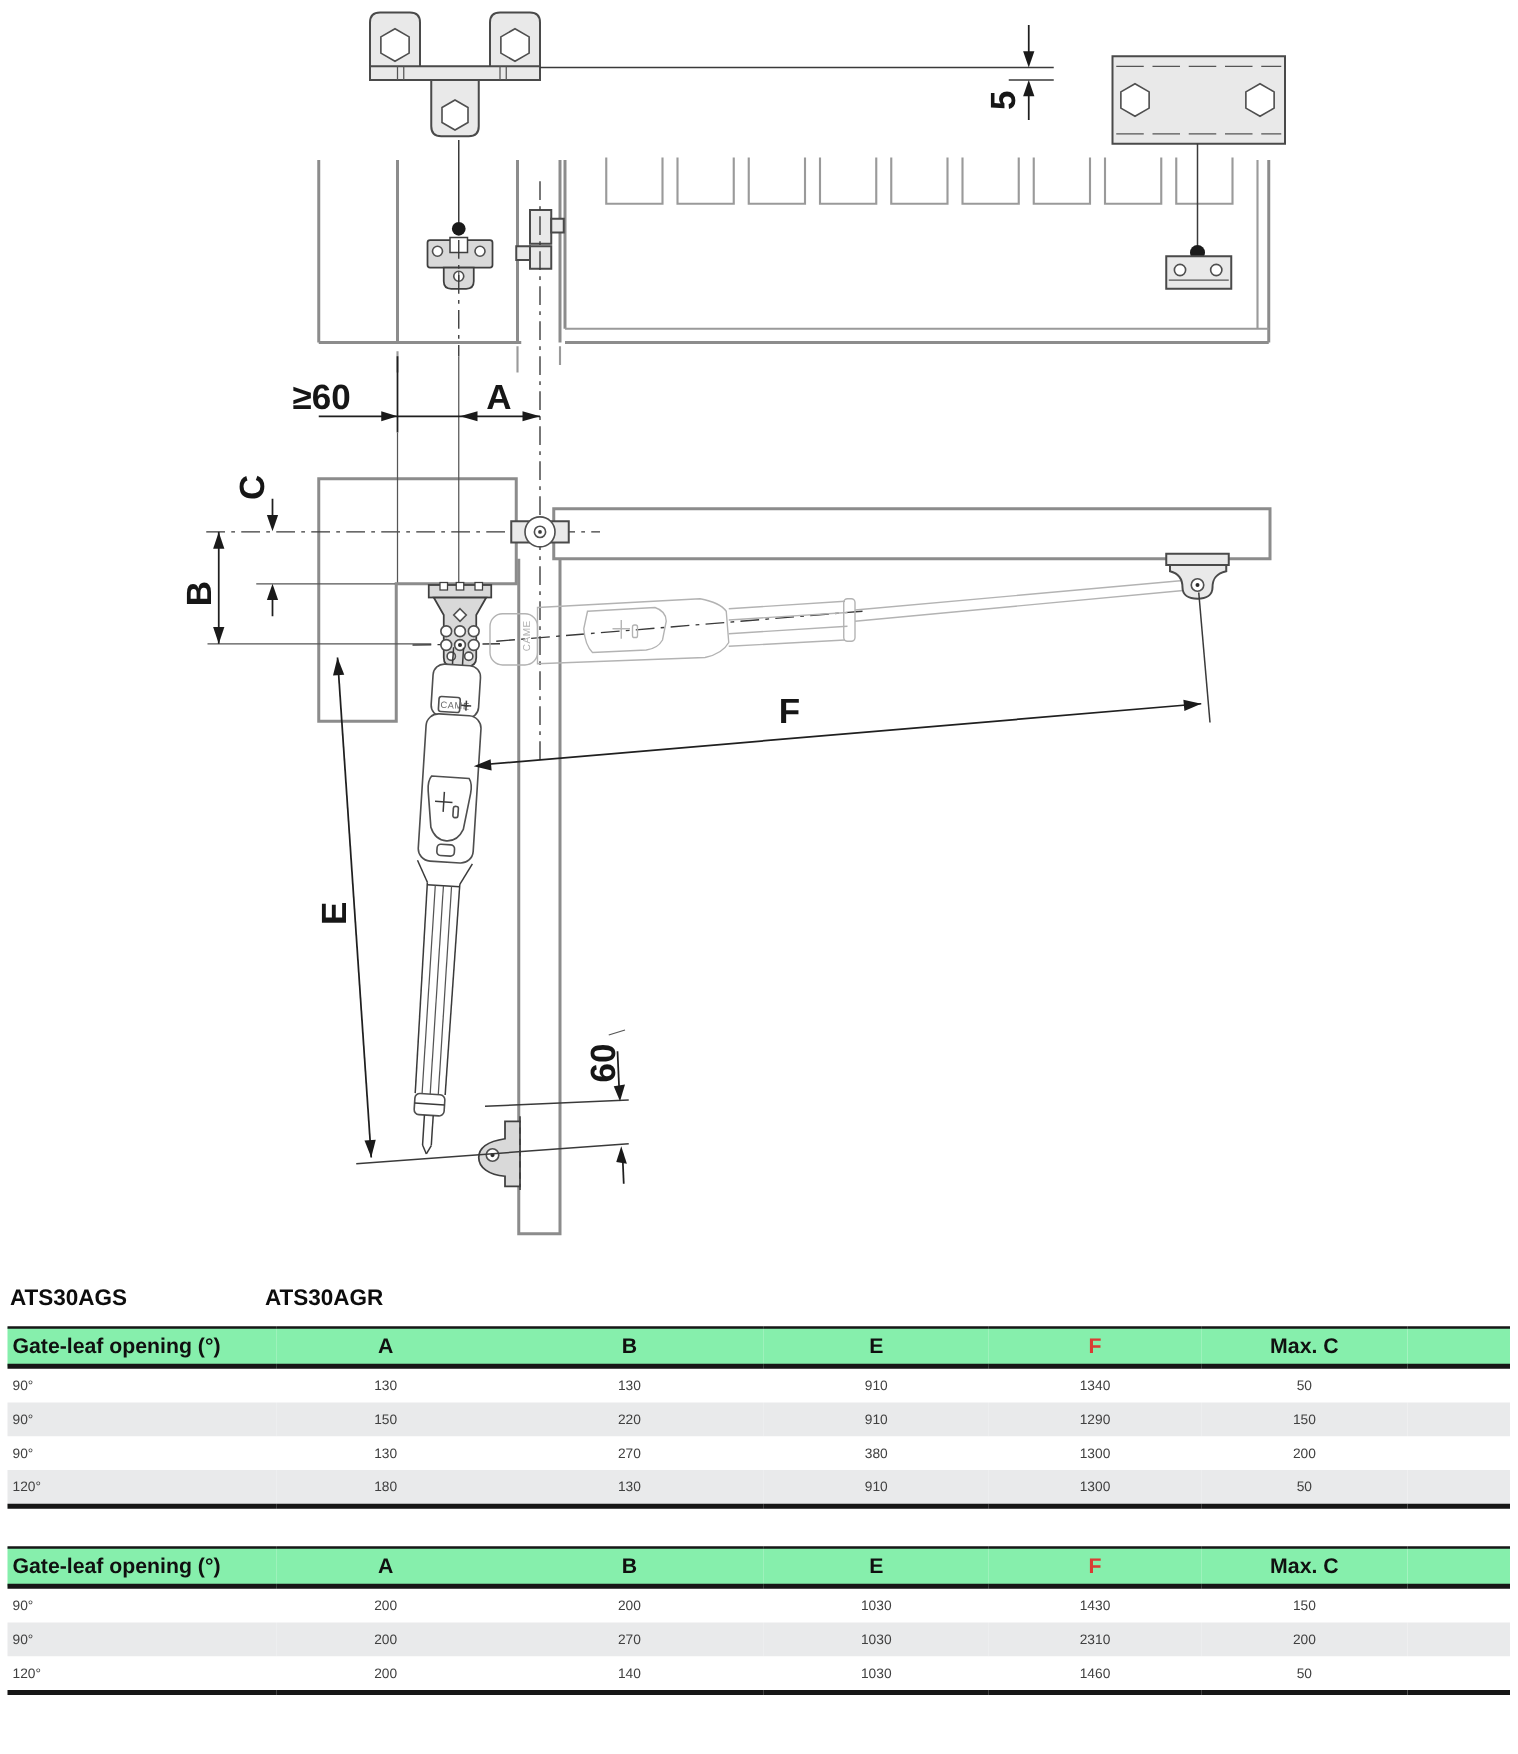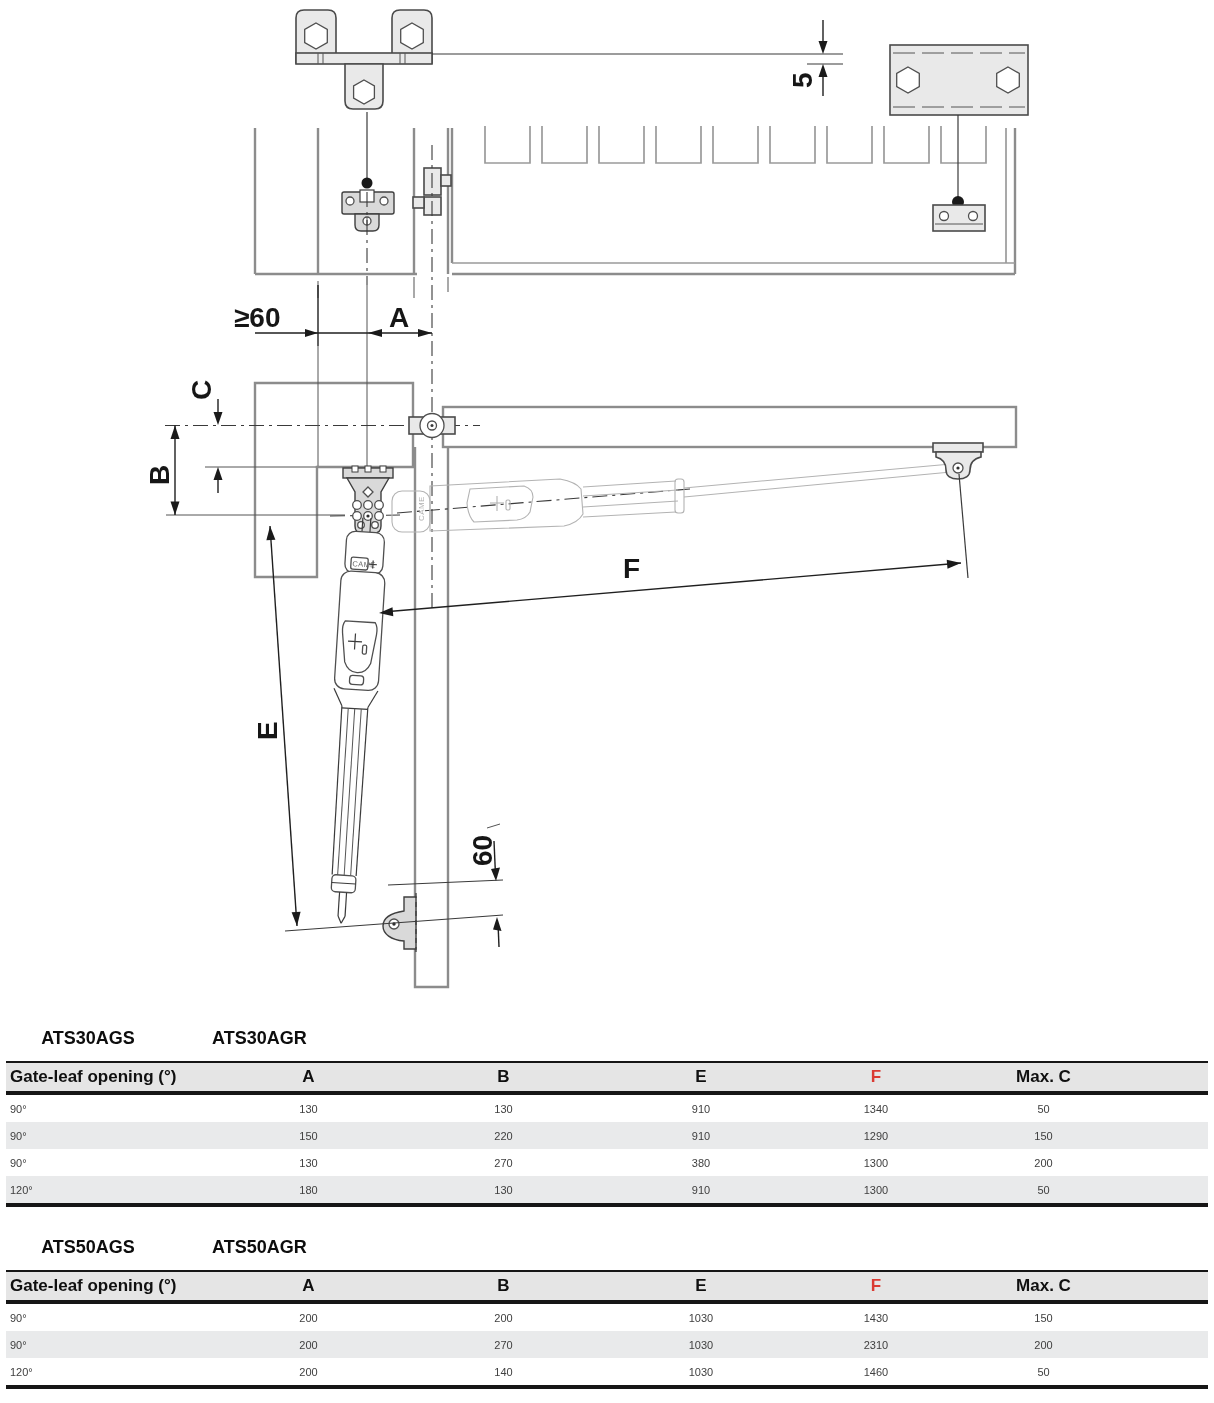--- a/index.html
+++ b/index.html
@@ -17,28 +17,28 @@
   .ghost{stroke:#b3b3b3;stroke-width:1.1;fill:none;}
   .fillL{fill:#e9e9e9;stroke:#4a4a4a;stroke-width:1.6;}
   .fillD{fill:#d9d9d9;stroke:#3f3f3f;stroke-width:1.4;}
   .whiteS{fill:#ffffff;stroke:#4f4f4f;stroke-width:1.3;}
   .arr{fill:#1a1a1a;stroke:none;}
   .dimtxt{font-family:"Liberation Sans",sans-serif;font-weight:bold;font-size:28px;fill:#161616;}
   .logotxt{font-family:"Liberation Sans",sans-serif;font-size:7.5px;fill:#6a6a6a;letter-spacing:.4px;}
   .logotxtg{font-family:"Liberation Sans",sans-serif;font-size:8px;fill:#b0b0b0;letter-spacing:.4px;}
 
   
-  .models{display:flex;margin:16px 0 12px 8px;text-align:center;}
+  .models{display:flex;margin:16px 0 12px 8px;}
   .models .m{font-weight:bold;font-size:18px;color:#0d0d0d;width:160px;}
   .models .m:last-child{width:auto;margin-left:44px;}
   table{border-collapse:collapse;table-layout:fixed;width:1202px;margin:0 6px;
         border-top:2px solid #161616;border-bottom:4px solid #161616;}
   col.c0{width:215px}col.c1{width:175px}col.c2{width:215px}col.c3{width:180px}
   col.c4{width:170px}col.c5{width:165px}col.c6{width:82px}
-  thead th{background:#e5e5e5;font-size:17px;font-weight:bold;color:#101010;height:28px;
+  thead th{background:#86efac;font-size:17px;font-weight:bold;color:#101010;height:28px;
            border-bottom:4px solid #161616;text-align:center;padding:0;white-space:nowrap;}
   thead th.label{text-align:left;padding-left:4px;}
   tbody td{font-size:11px;color:#404040;height:27px;text-align:center;padding:0;}
   tbody td:first-child{text-align:left;padding-left:4px;}
   tbody tr:nth-child(even){background:#e9eaeb;}
   .tablewrap{margin-bottom:30px;}
 </style>
 </head>
 <body>
 
@@ -346,24 +346,20 @@
             <td>910</td>
             <td>1300</td>
             <td>50</td>
             <td></td>
           </tr>
         </tbody>
   </table>
 </div>
 
 <div class="tablewrap">
-  <div class="models">
-    <span class="m">ATS50AGS</span>
-    <span class="m">ATS50AGR</span>
-  </div>
   <table>
     <colgroup>
           <col class="c0">
           <col class="c1">
           <col class="c2">
           <col class="c3">
           <col class="c4">
           <col class="c5">
           <col class="c6">
         </colgroup>

